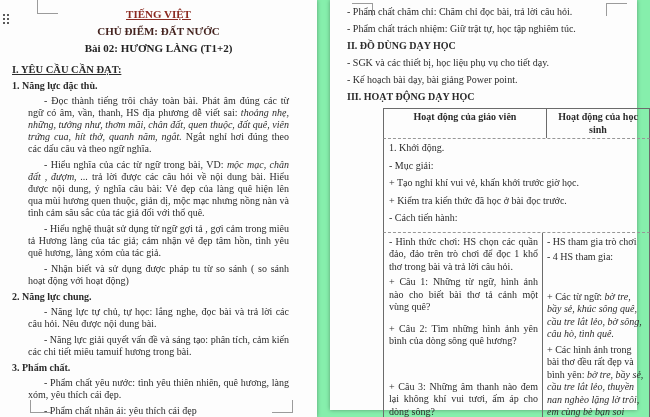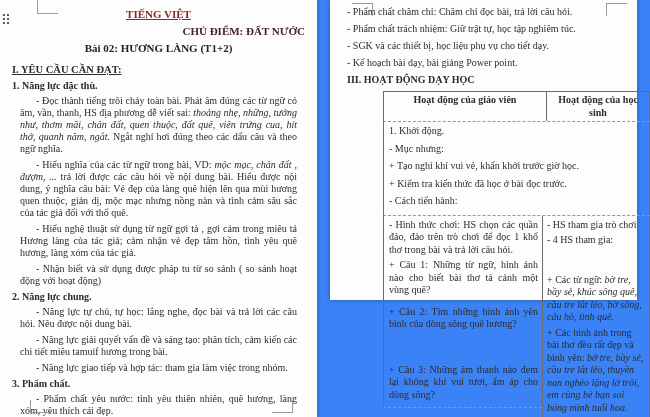--- a/index.html
+++ b/index.html
@@ -1,29 +1,29 @@
 <!DOCTYPE html>
 <html><head>
 <meta charset="utf-8">
 <style>
   html,body{margin:0;padding:0;}
-  .screen{position:relative;width:650px;height:417px;background:#3b82f6;overflow:hidden;
+  .screen{position:relative;width:650px;height:417px;background:#86efac;overflow:hidden;
           font-family:"Liberation Serif","DejaVu Serif",serif;color:#2b2b2b;}
   .page{position:absolute;top:0;background:#fdfdfd;box-shadow:0 0 4px rgba(0,0,0,.35);}
   .page-left{left:0;width:317px;height:417px;}
-  .page-right{left:330px;width:307px;height:300px;}
+  .page-right{left:330px;width:307px;height:410px;}
   .content-left{padding:6px 12px 0 12px;font-size:10px;line-height:12px;text-align:justify;}
   .content-right{padding:6px 6px 0 17px;font-size:10px;line-height:12px;}
   .titles{text-align:center;}
   .t1{color:#8b2a21;font-weight:bold;text-decoration:underline;font-size:11px;margin:2px 0 5px;}
-  .t2{color:#44231f;font-weight:bold;font-size:11px;margin:0 0 5px;text-align:right;}
+  .t2{color:#44231f;font-weight:bold;font-size:11px;margin:0 0 5px;}
   .t3{color:#222;font-weight:bold;font-size:11px;margin:0 0 10px;}
   .h-major{font-weight:bold;text-decoration:underline;margin:8px 0 4px;font-size:10.5px;}
   .h-sub{font-weight:bold;margin:3px 0 3px;font-size:10px;}
-  .para{margin:0 8px 4px;text-indent:16px;}
+  .para{margin:0 16px 4px;text-indent:16px;}
   .em{font-style:italic;text-align:center;}
   .rp-line{margin:0 0 5px;text-indent:0;}
   .rp-head{font-weight:bold;margin:0 0 5px;}
   
   .tbl{width:267px;margin-left:36px;margin-top:2px;font-size:10px;line-height:12.5px;}
   .tbl-header{display:flex;border:1px solid #6b6b6b;border-bottom:1px dashed #979797;}
   .tbl-header .hc{font-weight:bold;text-align:center;padding:2px 2px;}
   .hc1{width:158px;border-right:1px solid #6b6b6b;}
   .hc2{flex:1;}
   .tbl-merged{border-left:1px solid #6b6b6b;border-right:1px solid #6b6b6b;
@@ -76,48 +76,48 @@
       <p class="para"><span>- Đọc thành tiếng trôi chảy toàn bài. Phát âm đúng các từ ngữ có âm, vần, thanh, HS địa phương dễ viết sai: </span><span class="em">thoảng nhẹ, những, tưởng như, thơm mãi, chân đất, quen thuộc, đất quê, viên trứng cua, hít thở, quanh năm, ngắt.</span><span> Ngắt nghỉ hơi đúng theo các dấu câu và theo ngữ nghĩa.</span></p>
 
       <p class="para"><span>- Hiểu nghĩa của các từ ngữ trong bài, VD: </span><span class="em">mộc mạc, chân đất , đượm, ...</span><span> trả lời được các câu hỏi về nội dung bài. Hiểu được nội dung, ý nghĩa câu bài: Vẻ đẹp của làng quê hiện lên qua mùi hương quen thuộc, giản dị, mộc mạc nhưng nồng nàn và tình cảm sâu sắc của tác giả đối với thổ quê.</span></p>
 
       <p class="para">- Hiểu nghệ thuật sử dụng từ ngữ gợi tả , gợi cảm trong miêu tả Hương làng của tác giả; cảm nhận vẻ đẹp tâm hồn, tình yêu quê hương, làng xóm của tác giả.</p>
       <p class="para">- Nhận biết và sử dụng được pháp tu từ so sánh ( so sánh hoạt động với hoạt động)</p>
 
       <div class="h-sub">2. Năng lực chung.</div>
       <p class="para">- Năng lực tự chủ, tự học: lắng nghe, đọc bài và trả lời các câu hỏi. Nêu được nội dung bài.</p>
       <p class="para">- Năng lực giải quyết vấn đề và sáng tạo: phân tích, cảm kiến các chi tiết miêu tamuif hương trong bài.</p>
-      <p class="para">- Năng lực giao tiếp và hợp tác: tham gia làm việc trong nhóm.</p>
 
       <div class="h-sub">3. Phẩm chất.</div>
       <p class="para">- Phẩm chất yêu nước: tình yêu thiên nhiên, quê hương, làng xóm, yêu thích cái đẹp.</p>
       <p class="para">- Phẩm chất nhân ái: yêu thích cái đẹp</p>
     </div>
   </div>
 
   <div class="page page-right">
     <span class="mark mark-rt-l"></span>
     <span class="mark mark-rt-r"></span>
 
     <div class="content-right">
       <p class="rp-line">- Phẩm chất chăm chỉ: Chăm chỉ đọc bài, trả lời câu hỏi.</p>
       <p class="rp-line">- Phẩm chất trách nhiệm: Giữ trật tự, học tập nghiêm túc.</p>
+      <p class="rp-head">II. ĐỒ DÙNG DẠY HỌC</p>
       <p class="rp-line">- SGK và các thiết bị, học liệu phụ vụ cho tiết dạy.</p>
       <p class="rp-line">- Kế hoạch bài dạy, bài giảng Power point.</p>
       <p class="rp-head">III. HOẠT ĐỘNG DẠY HỌC</p>
 
       <div class="tbl">
         <div class="tbl-header">
           <div class="hc hc1">Hoạt động của giáo viên</div>
           <div class="hc hc2">Hoạt động của học sinh</div>
         </div>
 
         <div class="tbl-merged">
           <p class="bold">1. Khởi động.</p>
-          <p>- Mục nhưng:</p>
+          <p>- Mục giải:</p>
           <p>+ Tạo nghỉ khí vui vẻ, khấn khởi trước giờ học.</p>
           <p>+ Kiểm tra kiến thức đã học ở bài đọc trước.</p>
           <p>- Cách tiến hành:</p>
         </div>
 
         <div class="tbl-body">
           <div class="cell-left-wrap">
             <div class="cell-left">
               <p>- Hình thức chơi: HS chọn các quần đảo, đảo trên trò chơi để đọc 1 khổ thơ trong bài và trả lời câu hỏi.</p>
               <p>+ Câu 1: Những từ ngữ, hình ảnh nào cho biết bài thơ tả cảnh một vùng quê?</p>

